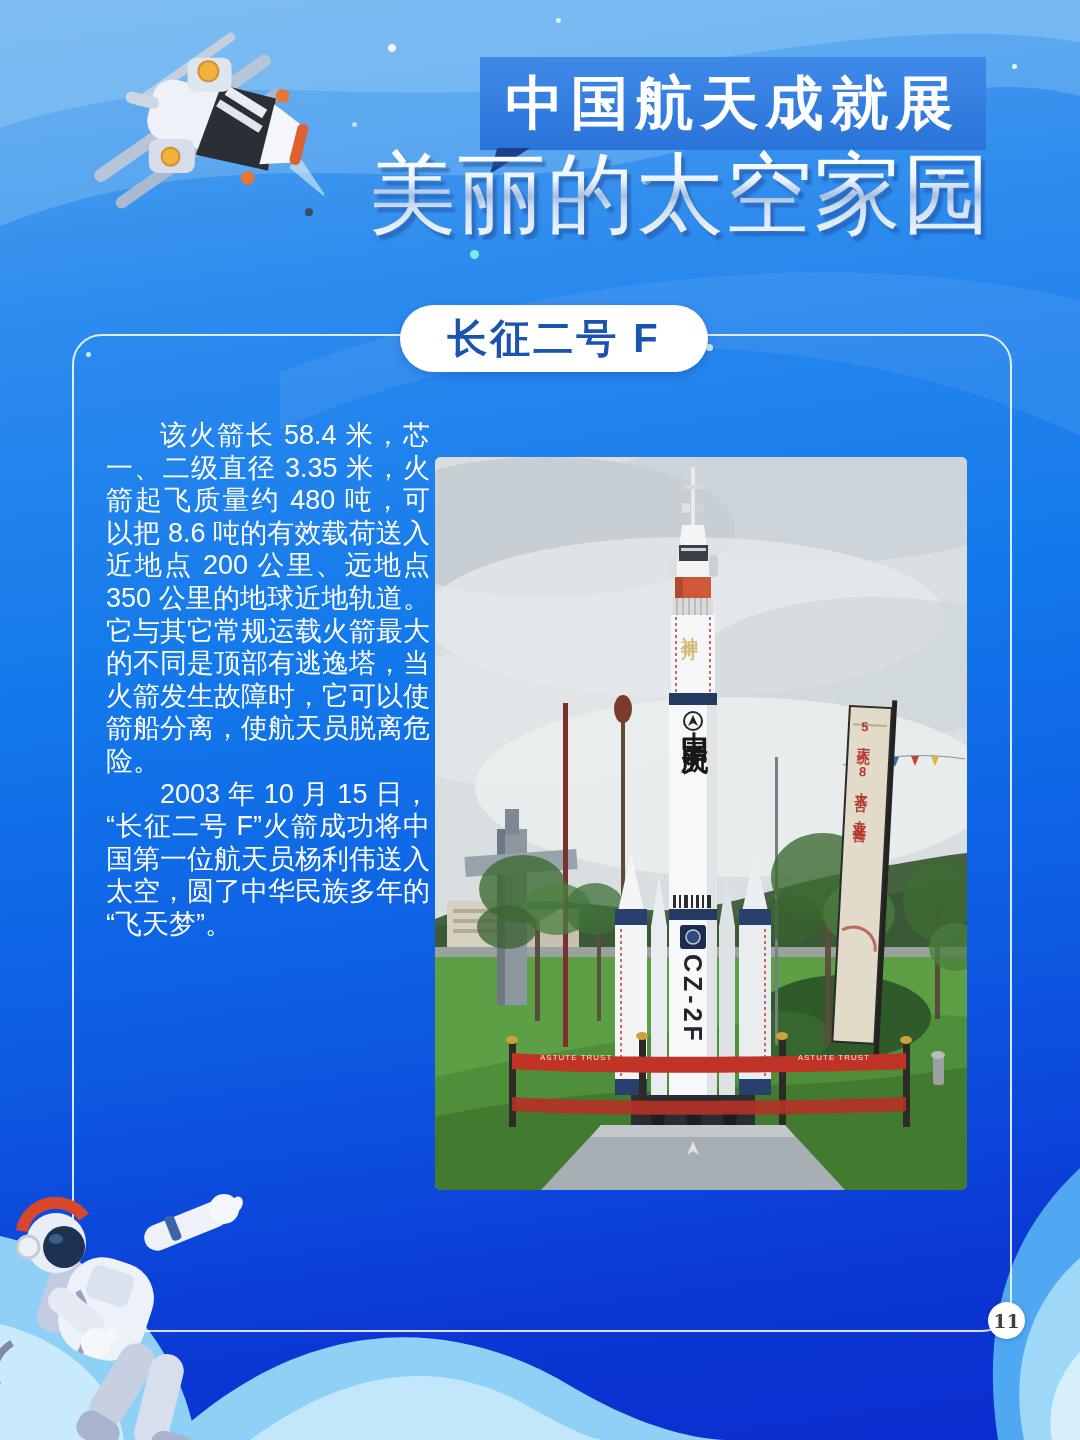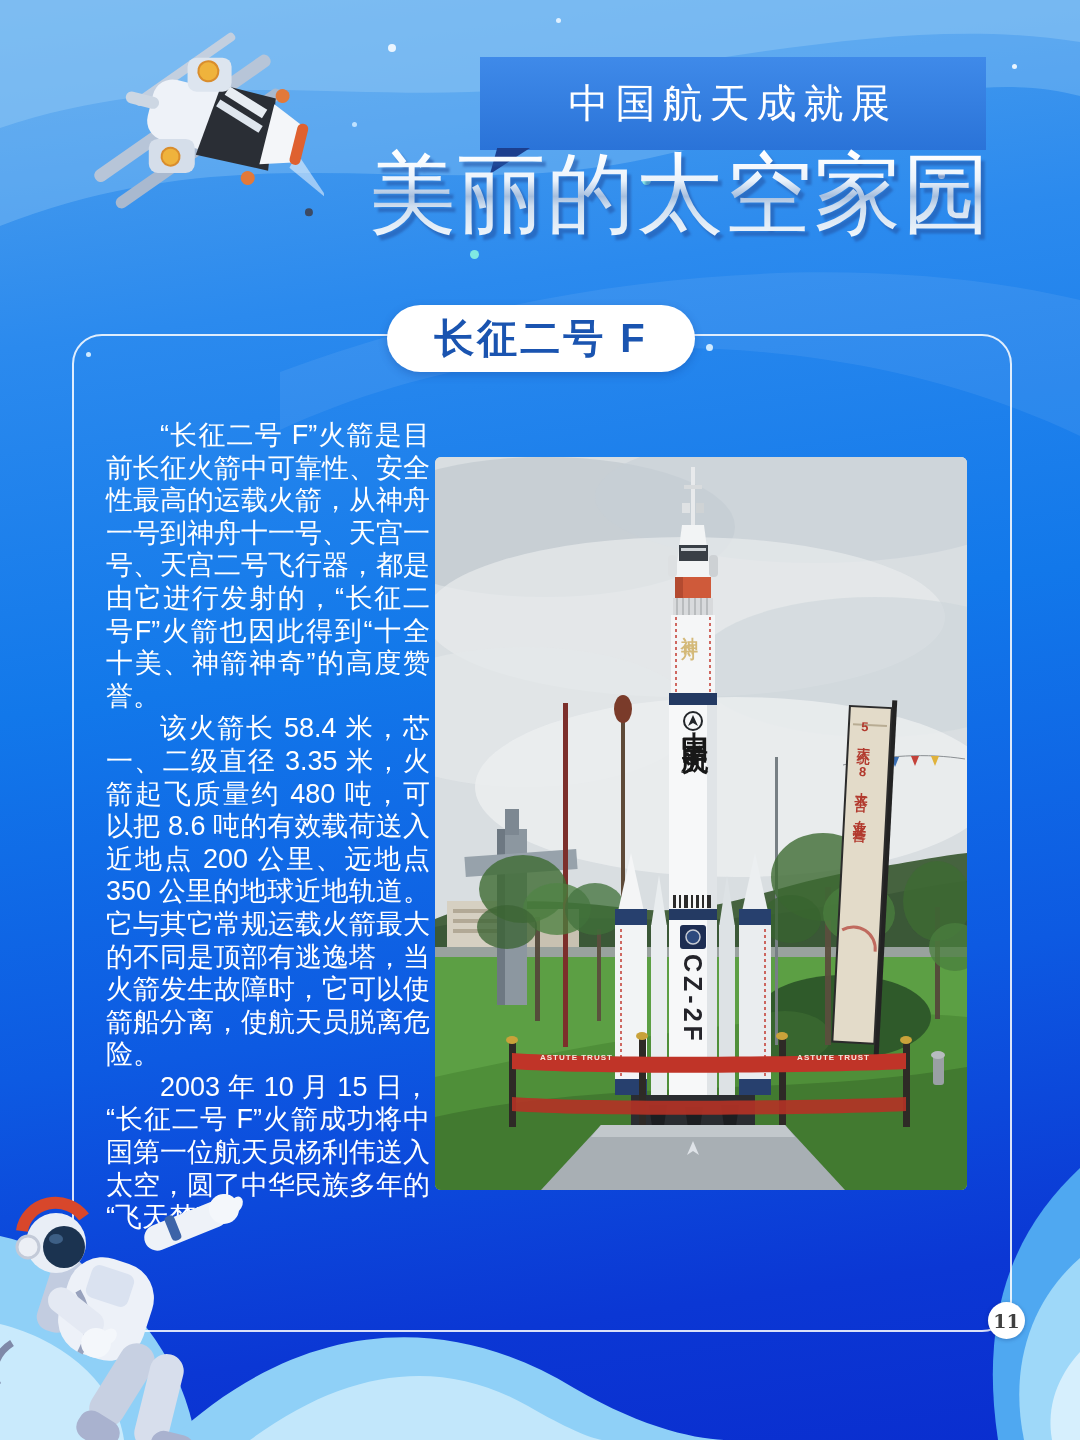--- a/index.html
+++ b/index.html
@@ -12,51 +12,51 @@
   
   .top-waves{left:0;top:0;z-index:0;}
   .bottom-waves{left:0;bottom:0;z-index:1;}
 
   .star{position:absolute;border-radius:50%;z-index:2;}
 
   
   .badge{left:480px;top:57px;width:506px;height:93px;z-index:3;
          background:linear-gradient(180deg,#3f8ae9,#2a73d8);
          display:flex;align-items:center;justify-content:center;}
-  .badge-text{color:#fff;font-size:40px;font-weight:400;letter-spacing:7px;}
+  .badge-text{color:#fff;font-size:58px;font-weight:700;letter-spacing:7px;}
   .badge-tail{position:absolute;left:10px;bottom:-24px;width:40px;height:26px;
               background:#1c3f8e;clip-path:polygon(0 100%,18% 0,100% 0);}
   .main-title{left:348px;top:146px;width:664px;z-index:3;text-align:center;
               font-size:88px;font-weight:400;letter-spacing:1px;line-height:1.1;
               background:linear-gradient(180deg,#ffffff 6%,#eaf2fb 36%,#a6bedd 52%,#cfdeef 62%,#f6fbff 100%);
               -webkit-background-clip:text;background-clip:text;color:transparent;
               filter:drop-shadow(4px 5px 1px rgba(34,82,163,.55));}
 
   
   .card{left:72px;top:334px;width:936px;height:994px;border:2px solid rgba(255,255,255,.85);
         border-radius:30px;z-index:2;}
-  .pill{left:387px;top:305px;width:308px;height:67px;background:#fff;border-radius:38px;z-index:4;
+  .pill{left:400px;top:305px;width:308px;height:67px;background:#fff;border-radius:38px;z-index:4;
         display:flex;align-items:center;justify-content:center;box-shadow:0 3px 8px rgba(10,40,120,.25);}
   .pill-text{color:#1a54b0;font-size:40px;font-weight:800;letter-spacing:3px;}
 
   
   .article{left:106px;top:419px;width:324px;z-index:3;color:#fff;font-size:27px;line-height:32.6px;}
   .article p{margin:0;text-indent:2em;text-align:justify;}
 
   
   .photo{left:435px;top:457px;width:532px;height:733px;border-radius:6px;overflow:hidden;z-index:3;background:#d7dcdf;}
   .photo .ovl{position:absolute;}
   .vtext{writing-mode:vertical-rl;text-orientation:upright;}
   .stext{writing-mode:vertical-rl;text-orientation:sideways;}
   .shenzhou{left:243px;top:166px;color:#c9a54e;opacity:.75;font-size:17px;font-weight:700;letter-spacing:6px;}
   .agency{left:242px;top:253px;color:#181818;font-size:27px;font-weight:700;letter-spacing:6px;}
   .model{left:243px;top:497px;color:#24242a;font-size:25px;font-weight:700;letter-spacing:4px;}
   .bannertxt{left:413px;top:262px;color:#b23a2e;font-size:13px;font-weight:700;letter-spacing:3px;transform:rotate(3deg);height:300px;}
   .tape-row{left:105px;top:596px;width:330px;display:flex;justify-content:space-between;
-            color:#f3e7dc;font-size:8px;font-weight:700;letter-spacing:1px;}
+            color:#f3e7dc;font-size:8px;font-weight:400;letter-spacing:1px;}
   .pedestal-label{left:158px;top:735px;width:200px;text-align:center;color:#d9ba6b;font-size:13px;font-weight:700;letter-spacing:1px;}
 
   
   .spacecraft{left:92px;top:20px;z-index:2;}
   .astronaut{left:-8px;top:1193px;z-index:5;}
   .page-num{left:988px;top:1302px;width:37px;height:37px;border-radius:50%;background:#fff;z-index:6;
             display:flex;align-items:center;justify-content:center;box-shadow:0 1px 4px rgba(10,30,90,.3);}
   .page-num span{color:#404040;font-size:19px;font-weight:700;font-family:"DejaVu Serif",serif;}
 </style>
 </head>
@@ -122,21 +122,20 @@
 
   <div class="abs main-title">美丽的太空家园</div>
 
   <div class="abs card"></div>
 
   <div class="abs pill">
     <span class="pill-text">长征二号 F</span>
   </div>
 
   <div class="abs article">
-    <p>“长征二号 F”火箭是目前长征火箭中可靠性、安全性最高的运载火箭，从神舟一号到神舟十一号、天宫一号、天宫二号飞行器，都是由它进行发射的，“长征二号F”火箭也因此得到“十全十美、神箭神奇”的高度赞誉。</p>
     <p>该火箭长 58.4 米，芯一、二级直径 3.35 米，火箭起飞质量约 480 吨，可以把 8.6 吨的有效载荷送入近地点 200 公里、远地点 350 公里的地球近地轨道。它与其它常规运载火箭最大的不同是顶部有逃逸塔，当火箭发生故障时，它可以使箭船分离，使航天员脱离危险。</p>
     <p>2003 年 10 月 15 日，“长征二号 F”火箭成功将中国第一位航天员杨利伟送入太空，圆了中华民族多年的“飞天梦”。</p>
   </div>
 
   <div class="abs photo">
     <svg width="532" height="733" viewBox="0 0 532 733">
 
       <g>
         <rect x="0" y="0" width="532" height="520" fill="#d9dee1"></rect>
         <ellipse cx="110" cy="70" rx="190" ry="70" fill="#c0c9cf" opacity="0.7"></ellipse>

